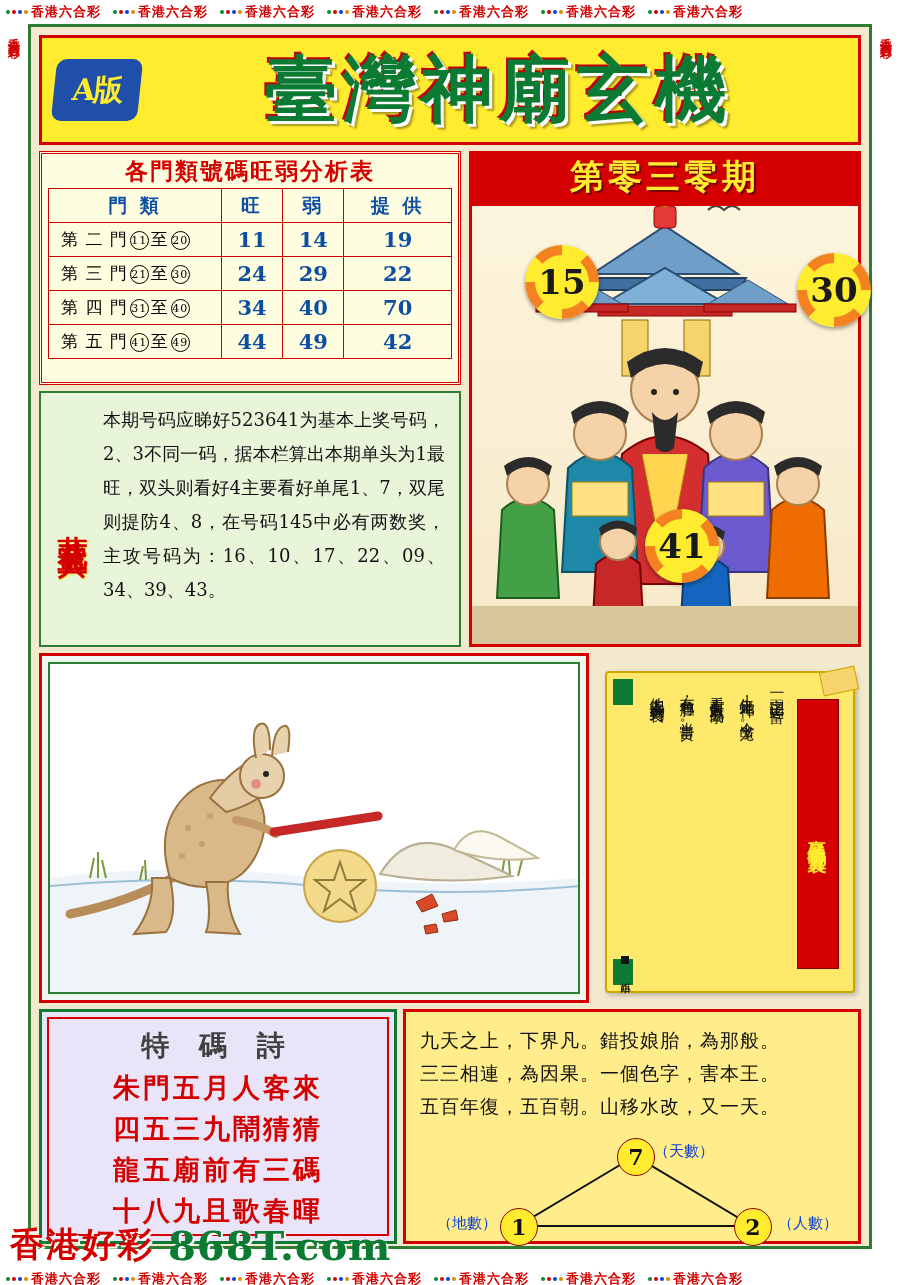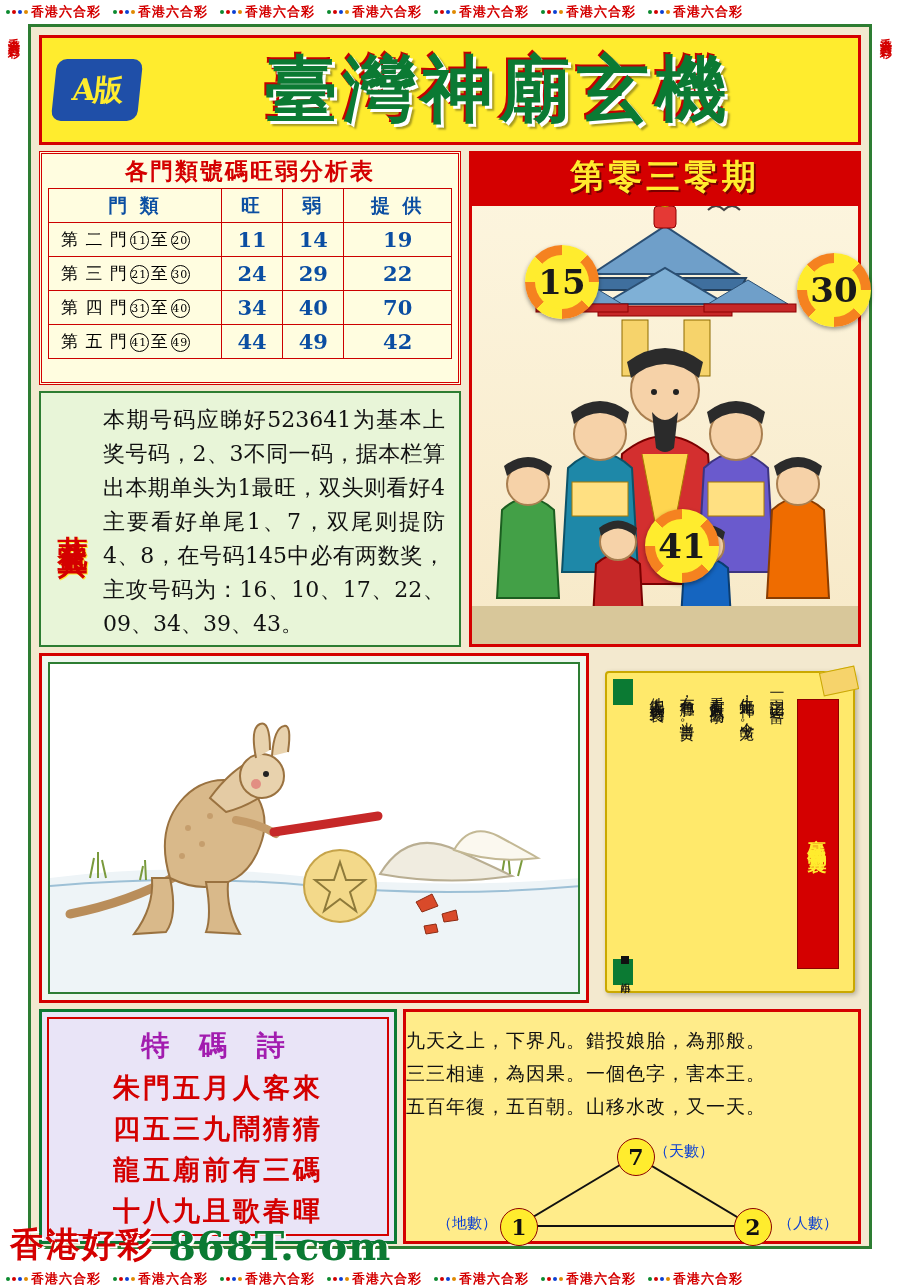--- a/index.html
+++ b/index.html
@@ -50,21 +50,21 @@
   table.an th,table.an td{border:1px solid #c00;height:31px;text-align:center;font-size:19px;}
   table.an th{color:#0b4ea2;font-weight:bold;letter-spacing:3px;}
   table.an td.men{color:#000;font-size:17px;letter-spacing:1px;text-align:left;padding-left:12px;}
   table.an td.num{color:#0b4ea2;font-weight:bold;font-size:21px;}
   .circ{display:inline-block;min-width:17px;height:17px;line-height:17px;border:1px solid #000;border-radius:50%;font-size:11px;text-align:center;vertical-align:middle;margin:0 2px;}
 
   
   .bd-panel{left:8px;top:364px;width:422px;height:256px;background:#e8f5d8;border:2px solid #2d7d32;display:flex;}
   .bd-left{width:62px;display:flex;align-items:center;justify-content:center;}
   .bd-left span{writing-mode:vertical-rl;text-orientation:upright;font-family:"DejaVu Serif","Liberation Serif",serif;font-size:30px;font-weight:bold;color:#d40000;letter-spacing:4px;text-shadow:1px 1px 0 #ffec2e;}
-  .bd-text{flex:1;padding:10px 14px 20px 0;font-family:"DejaVu Serif","Liberation Serif",serif;font-size:22px;line-height:34px;color:#111;text-align:justify;}
+  .bd-text{flex:1;padding:10px 14px 20px 0;font-family:"DejaVu Serif","Liberation Serif",serif;font-size:18px;line-height:34px;color:#111;text-align:justify;}
 
   
   .art-panel{left:438px;top:124px;width:392px;height:496px;background:#ffffff;border:3px solid #d40000;overflow:hidden;}
   .issue{position:absolute;left:438px;top:124px;width:392px;height:52px;background:#d40000;border-bottom:3px solid #d40000;display:flex;align-items:center;justify-content:center;}
   .issue span{font-family:"DejaVu Serif","Liberation Serif",serif;font-size:34px;font-weight:bold;color:#ffec2e;letter-spacing:4px;text-shadow:2px 2px 0 #7a0000;}
   .ball{position:absolute;border-radius:50%;display:flex;align-items:center;justify-content:center;font-family:"DejaVu Serif","Liberation Serif",serif;font-weight:bold;color:#1a1a1a;box-shadow:0 2px 4px rgba(0,0,0,.4);}
 
   
   .pic-panel{left:8px;top:626px;width:550px;height:350px;background:#eef7ee;border:3px solid #d40000;}
   .pic-inner{position:absolute;inset:6px;border:2px solid #2d7d32;background:#ffffff;overflow:hidden;}
@@ -73,26 +73,26 @@
   .scroll-panel{left:564px;top:626px;width:266px;height:350px;background:#f3e9cf;}
   .scroll{position:absolute;left:10px;top:18px;width:246px;height:318px;background:#ffe96b;border:2px solid #caa800;border-radius:4px;box-shadow:2px 2px 5px rgba(0,0,0,.25);}
   .scroll .vtext{writing-mode:vertical-rl;text-orientation:upright;font-family:"DejaVu Serif","Liberation Serif",serif;font-size:15px;line-height:24px;color:#111;letter-spacing:2px;}
   .redbar{position:absolute;right:14px;top:26px;width:40px;height:268px;background:#d40000;border:1px solid #8d0000;display:flex;align-items:center;justify-content:center;}
   .redbar span{writing-mode:vertical-rl;text-orientation:upright;color:#ffec2e;font-family:"DejaVu Serif","Liberation Serif",serif;font-size:19px;font-weight:bold;letter-spacing:5px;}
   .sig{position:absolute;left:12px;bottom:16px;font-size:10px;color:#111;writing-mode:vertical-rl;text-orientation:upright;line-height:12px;}
 
   
   .poem-panel{left:8px;top:982px;width:358px;height:235px;background:#e9e4f7;border:3px solid #0b7a33;}
   .poem-inner{position:absolute;inset:5px;border:2px solid #d40000;padding-top:4px;}
-  .poem-title{text-align:center;font-family:"DejaVu Serif","Liberation Serif",serif;font-size:28px;font-weight:bold;color:#a21caf;letter-spacing:10px;margin:4px 0 2px;}
+  .poem-title{text-align:center;font-family:"DejaVu Serif","Liberation Serif",serif;font-size:28px;font-weight:bold;color:#404040;letter-spacing:10px;margin:4px 0 2px;}
   .poem-line{text-align:center;font-family:"DejaVu Serif","Liberation Serif",serif;font-size:27px;font-weight:bold;color:#d40000;letter-spacing:3px;line-height:41px;}
 
   
   .verse-panel{left:372px;top:982px;width:458px;height:235px;background:#ffec8a;border:3px solid #d40000;}
-  .verse-line{font-family:"DejaVu Serif","Liberation Serif",serif;font-size:19px;color:#111;line-height:33px;padding-left:0;letter-spacing:1px;}
+  .verse-line{font-family:"DejaVu Serif","Liberation Serif",serif;font-size:19px;color:#111;line-height:33px;padding-left:14px;letter-spacing:1px;}
   .tri{position:absolute;left:0;top:118px;width:458px;height:115px;}
   .node{position:absolute;width:36px;height:36px;border-radius:50%;display:flex;align-items:center;justify-content:center;font-family:"DejaVu Serif","Liberation Serif",serif;font-size:22px;font-weight:bold;color:#111;border:1px solid #8d0000;}
   .nlabel{position:absolute;font-family:"DejaVu Serif","Liberation Serif",serif;font-size:15px;color:#0b3fd4;}
 
   
   .wm{position:absolute;left:10px;top:1222px;width:700px;height:56px;display:flex;gap:14px;z-index:20;}
   .wm .w1{font-family:"DejaVu Serif","Liberation Serif",serif;font-size:34px;font-weight:bold;color:#d40000;text-shadow:2px 2px 0 #ffffff;letter-spacing:2px;}
   .wm .w2{font-family:"DejaVu Serif","Liberation Serif",serif;font-size:40px;font-weight:bold;color:#0b7a33;text-shadow:2px 2px 0 #ffffff;letter-spacing:1px;}
 </style>
 </head>

